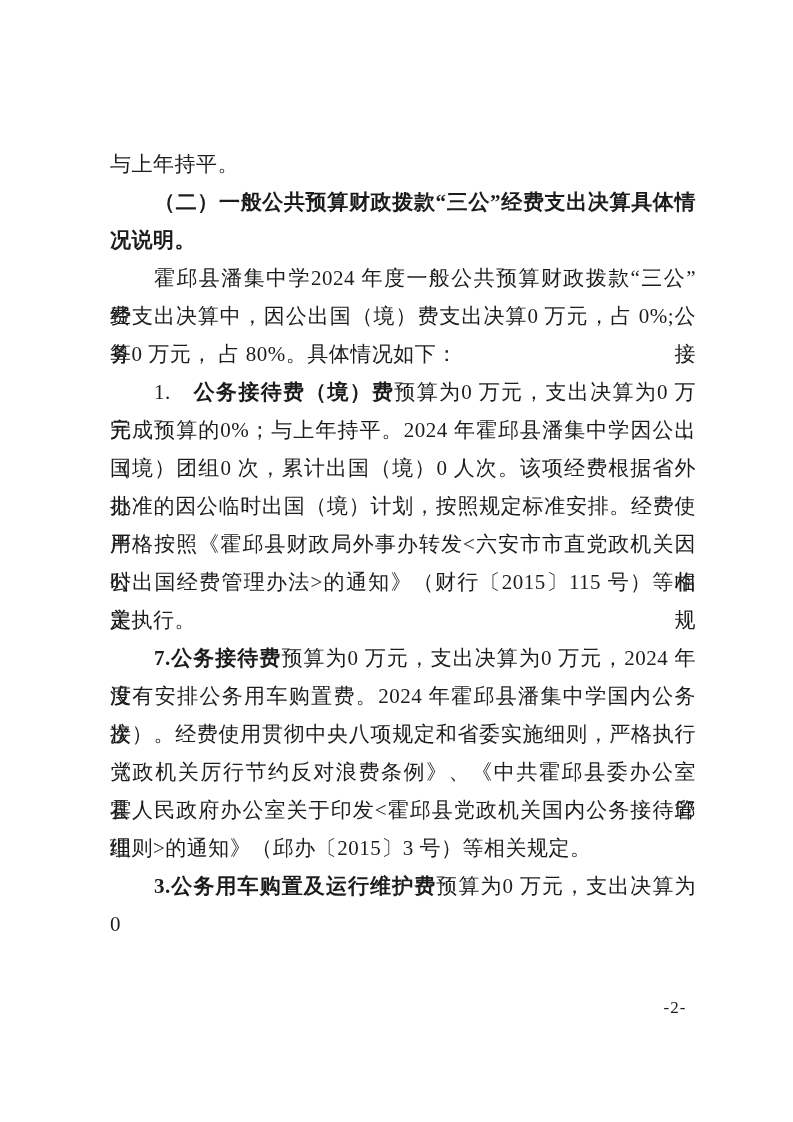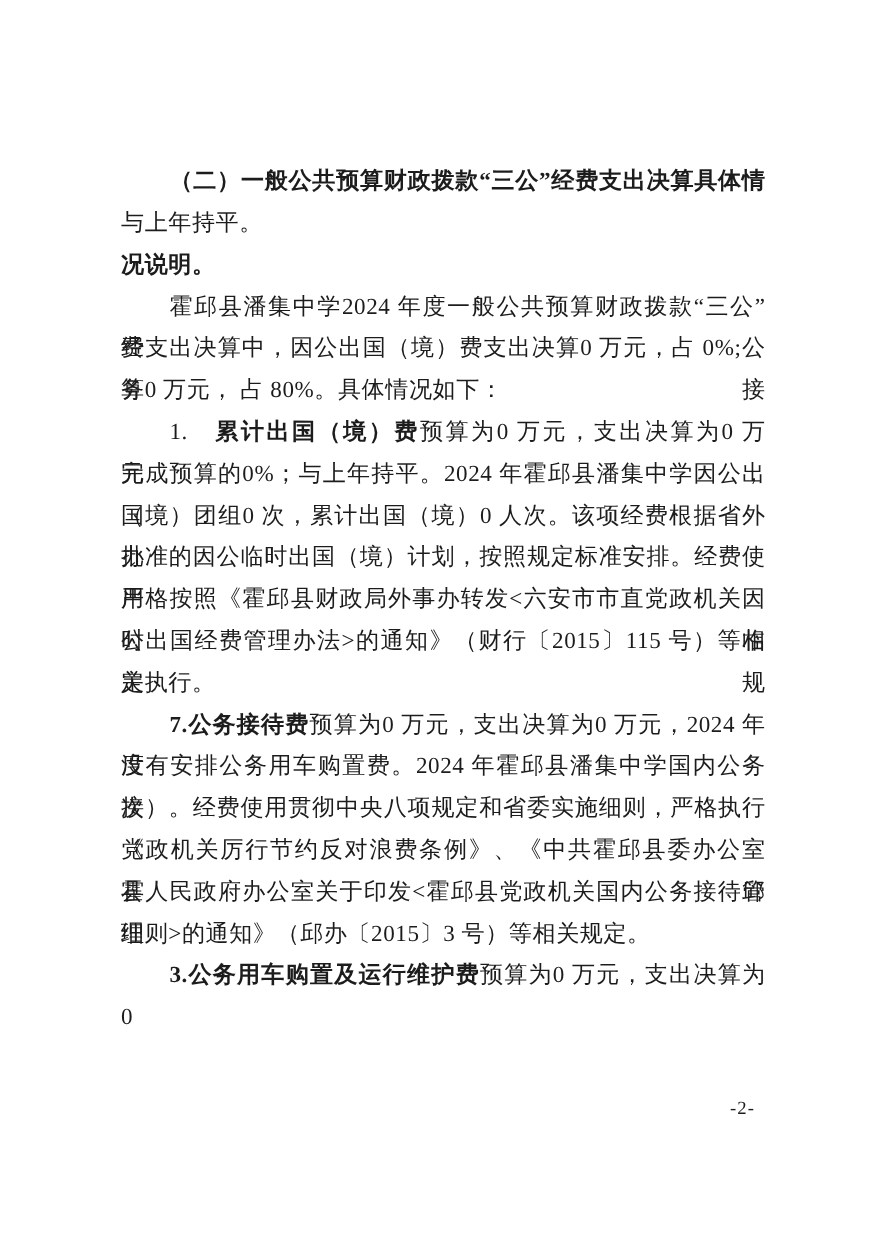--- a/index.html
+++ b/index.html
@@ -50,27 +50,27 @@
     text-align: center;
     font-size: 17px;
     letter-spacing: 1px;
   }
 </style>
 </head>
 <body>
 
 <div class="page">
   <div class="doc-body">
+      <div class="line"><span class="">与上年持平。</span></div>
       <div class="line justify indent"><span class="bold">（二）一般公共预算财政拨款“三公”经费支出决算具体情</span></div>
-      <div class="line"><span class="">与上年持平。</span></div>
       <div class="line"><span class="bold">况说明。</span></div>
       <div class="line justify indent"><span class="">霍邱县潘集中学2024 年度一般公共预算财政拨款“三公”经</span></div>
       <div class="line justify"><span class="">费支出决算中，因公出国（境）费支出决算0 万元，占 0%;公务接</span></div>
       <div class="line"><span class="">算0 万元， 占 80%。具体情况如下：</span></div>
-      <div class="line justify indent"><span class="">1.　</span><span class="bold">累计出国（境）费</span><span class="">预算为0 万元，支出决算为0 万元，</span></div>
+      <div class="line justify indent"><span class="">1.　</span><span class="bold">公务接待费（境）费</span><span class="">预算为0 万元，支出决算为0 万元，</span></div>
       <div class="line justify"><span class="">完成预算的0%；与上年持平。2024 年霍邱县潘集中学因公出国</span></div>
       <div class="line justify"><span class="">（境）团组0 次，累计出国（境）0 人次。该项经费根据省外办</span></div>
       <div class="line justify"><span class="">批准的因公临时出国（境）计划，按照规定标准安排。经费使用</span></div>
       <div class="line justify"><span class="">严格按照《霍邱县财政局外事办转发&lt;六安市市直党政机关因公临</span></div>
       <div class="line justify"><span class="">时出国经费管理办法&gt;的通知》（财行〔2015〕115 号）等相关规</span></div>
       <div class="line"><span class="">定执行。</span></div>
       <div class="line justify indent"><span class="bold">7.公务接待费</span><span class="">预算为0 万元，支出决算为0 万元，2024 年度</span></div>
       <div class="line justify"><span class="">没有安排公务用车购置费。2024 年霍邱县潘集中学国内公务接</span></div>
       <div class="line justify"><span class="">次）。经费使用贯彻中央八项规定和省委实施细则，严格执行《</span></div>
       <div class="line justify"><span class="">党政机关厉行节约反对浪费条例》、《中共霍邱县委办公室 霍邱</span></div>

